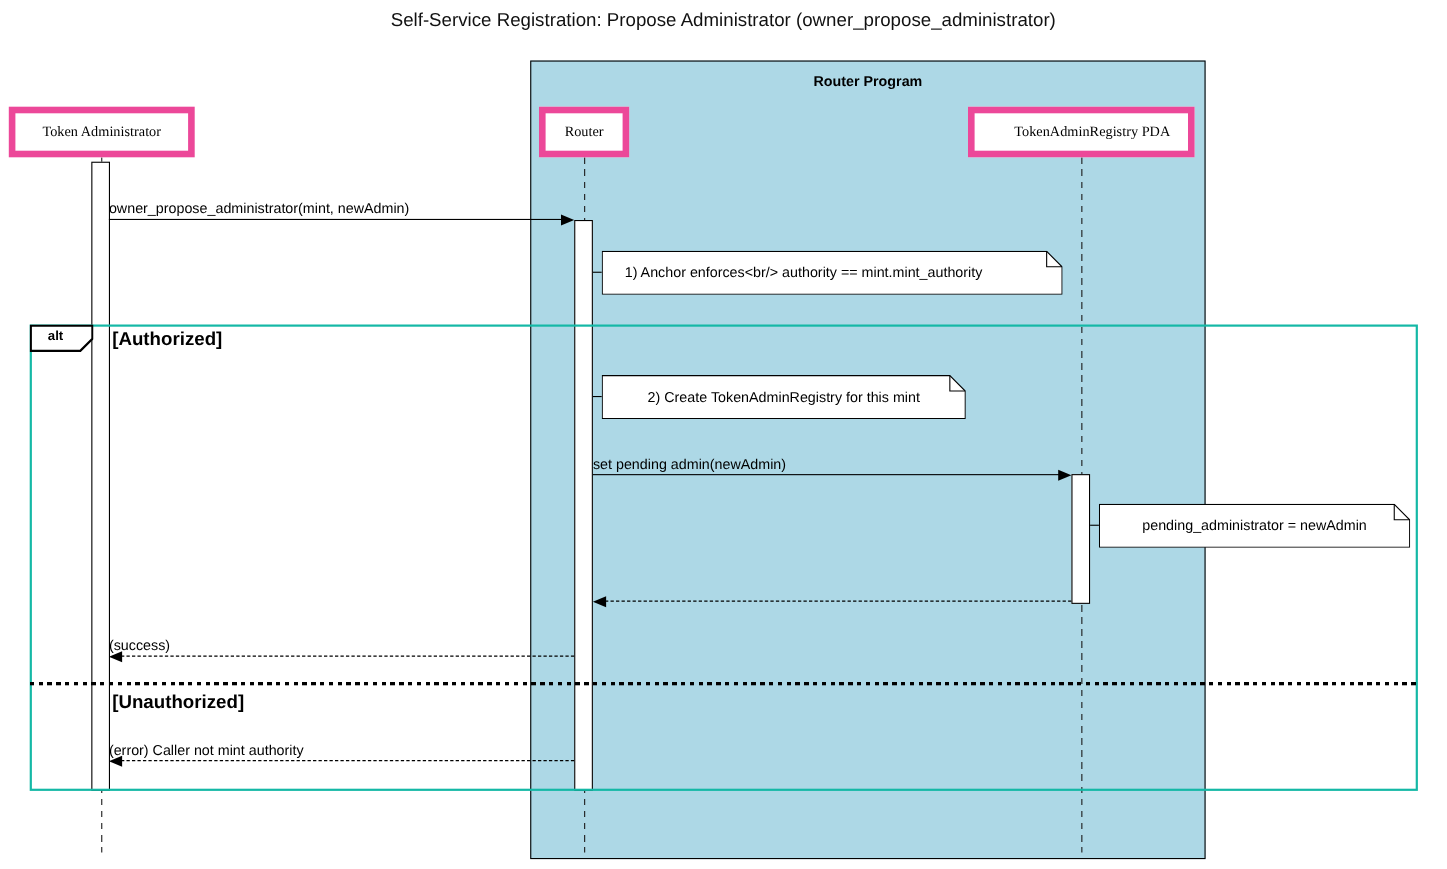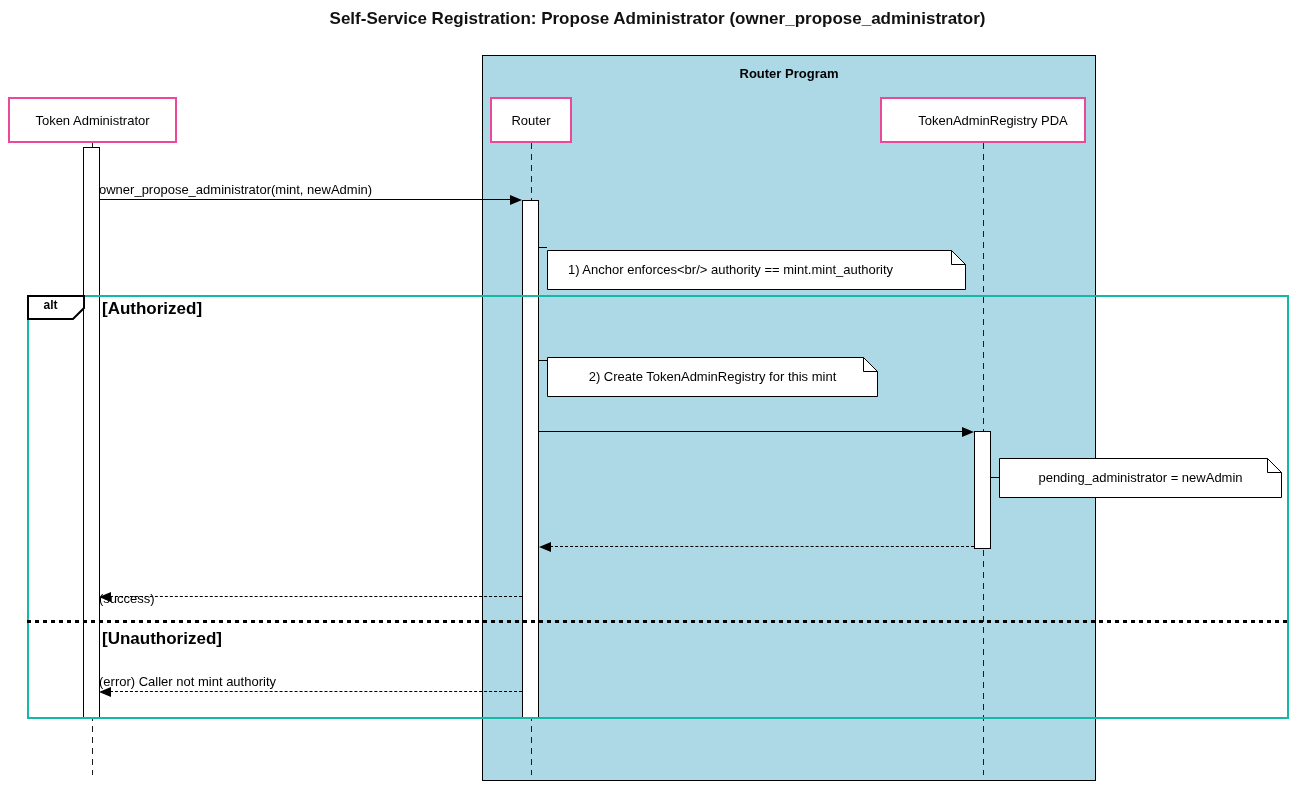--- a/index.html
+++ b/index.html
@@ -2,41 +2,41 @@
 <html><head>
 <meta charset="utf-8">
 <style>
   html,body{margin:0;padding:0;background:#fff;}
   .stage{
     position:relative;width:1315px;height:790px;background:#ffffff;overflow:hidden;
     font-family:"Liberation Sans","DejaVu Sans",sans-serif;color:#000;
   }
   .title{
     position:absolute;left:0;top:9px;width:100%;text-align:center;
-    font-size:17px;color:#111;z-index:2;font-weight:bold;
+    font-size:17px;color:#111;z-index:2;
   }
   
   .group-box{
     position:absolute;left:482px;top:55px;width:614px;height:726px;
     background:#ADD8E6;border:1px solid #000;box-sizing:border-box;z-index:1;
   }
   .group-label{
     position:absolute;left:482px;top:66px;width:614px;text-align:center;
     font-size:13px;font-weight:bold;z-index:2;
   }
   
   .lifeline{
     position:absolute;width:1px;top:143px;height:632px;z-index:2;
     background:repeating-linear-gradient(180deg,#1a1a1a 0 6px,transparent 6px 11px);
   }
   
   .actor{
-    position:absolute;top:97px;height:46px;background:#fff;border:2px solid #ec4899;
+    position:absolute;top:97px;height:46px;background:#fff;border:6px solid #ec4899;
     box-sizing:border-box;display:flex;align-items:center;justify-content:center;
-    font-size:13px;z-index:4;
+    font-size:13px;z-index:4;font-family:Liberation Serif, serif;
   }
   
   .activation{
     position:absolute;width:17px;background:#fff;border:1px solid #000;
     box-sizing:border-box;z-index:3;
   }
   
   .alt-frame{
     position:absolute;left:27px;top:295px;width:1262px;height:424px;
     border:2px solid #14b8a6;box-sizing:border-box;z-index:6;pointer-events:none;
@@ -102,63 +102,64 @@
   </div>
   <div class="actor" style="left:880px;width:206px;padding-left:20px;">
     <span>TokenAdminRegistry PDA</span>
   </div>
 
   <div class="msg-label" style="left:99px;top:182px;width:423px;">owner_propose_administrator(mint, newAdmin)</div>
   <div class="msg-line-solid" style="left:99px;top:199px;width:413px;"></div>
   <div class="arrow-right" style="left:510px;top:194.5px;"></div>
 
   <div class="note-connector" style="left:539px;top:247px;"></div>
-  <div class="note" style="left:547px;top:228px;width:367px;margin-top:22px;">
+  <div class="note" style="left:547px;top:228px;width:367px;">
     <svg width="419" height="40">
       <path d="M0.5,0.5 H404.5 L418.5,14.5 V39.5 H0.5 Z" fill="#ffffff" stroke="#000" stroke-width="1"></path>
       <path d="M404.5,0.5 V14.5 H418.5" fill="none" stroke="#000" stroke-width="1"></path>
     </svg>
     <div class="note-text">1) Anchor enforces&lt;br/&gt; authority == mint.mint_authority</div>
   </div>
 
   <div class="alt-frame">
     <svg class="alt-tab" width="58" height="25">
       <polygon points="1,1 57,1 57,13 46,24 1,24" fill="#ffffff" stroke="#000" stroke-width="2"></polygon>
     </svg>
     <div class="alt-operator">alt</div>
     <div class="guard guard-1">[Authorized]</div>
     <div class="guard guard-2">[Unauthorized]</div>
   </div>
   <div class="divider"></div>
 
   <div class="note-connector" style="left:539px;top:360px;"></div>
-  <div class="note" style="left:547px;top:341px;width:331px;margin-top:16px;">
+  <div class="note" style="left:547px;top:341px;width:331px;">
     <svg width="331" height="40">
       <path d="M0.5,0.5 H316.5 L330.5,14.5 V39.5 H0.5 Z" fill="#ffffff" stroke="#000" stroke-width="1"></path>
       <path d="M316.5,0.5 V14.5 H330.5" fill="none" stroke="#000" stroke-width="1"></path>
     </svg>
     <div class="note-text">2) Create TokenAdminRegistry for this mint</div>
   </div>
 
+  <div class="msg-label" style="left:539px;top:414px;width:435px;">set pending admin(newAdmin)</div>
   <div class="msg-line-solid" style="left:539px;top:431px;width:425px;"></div>
   <div class="arrow-right" style="left:962px;top:426.5px;"></div>
 
   <div class="note-connector" style="left:991px;top:477px;"></div>
   <div class="note" style="left:999px;top:458px;width:283px;">
     <svg width="283" height="40">
       <path d="M0.5,0.5 H268.5 L282.5,14.5 V39.5 H0.5 Z" fill="#ffffff" stroke="#000" stroke-width="1"></path>
       <path d="M268.5,0.5 V14.5 H282.5" fill="none" stroke="#000" stroke-width="1"></path>
     </svg>
     <div class="note-text">pending_administrator = newAdmin</div>
   </div>
 
   <div class="msg-line-dashed" style="left:550px;top:546px;width:424px;"></div>
   <div class="arrow-left" style="left:539px;top:541.5px;"></div>
 
-  <div class="msg-label" style="left:99px;top:579px;width:423px;margin-top:12px;">(success)</div>
+  <div class="msg-label" style="left:99px;top:579px;width:423px;">(success)</div>
   <div class="msg-line-dashed" style="left:110px;top:596px;width:412px;"></div>
   <div class="arrow-left" style="left:99px;top:591.5px;"></div>
 
   <div class="msg-label" style="left:99px;top:674px;width:423px;">(error) Caller not mint authority</div>
   <div class="msg-line-dashed" style="left:110px;top:691px;width:412px;"></div>
   <div class="arrow-left" style="left:99px;top:686.5px;"></div>
 
 </div>
 
 </body></html>

